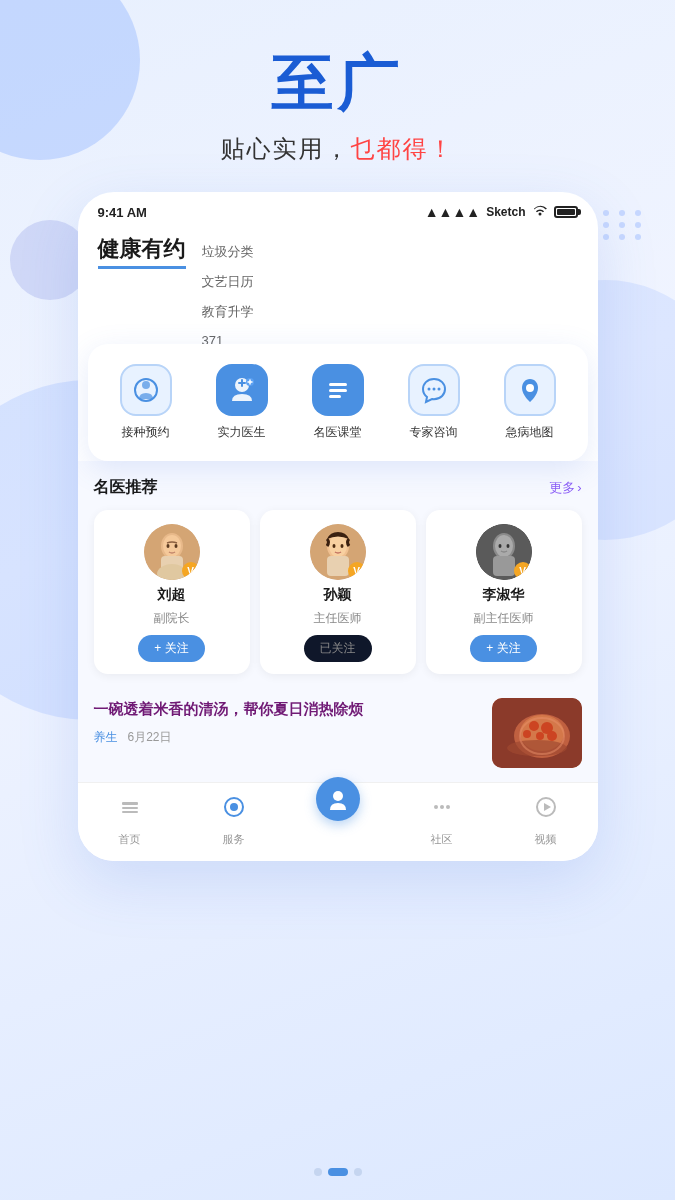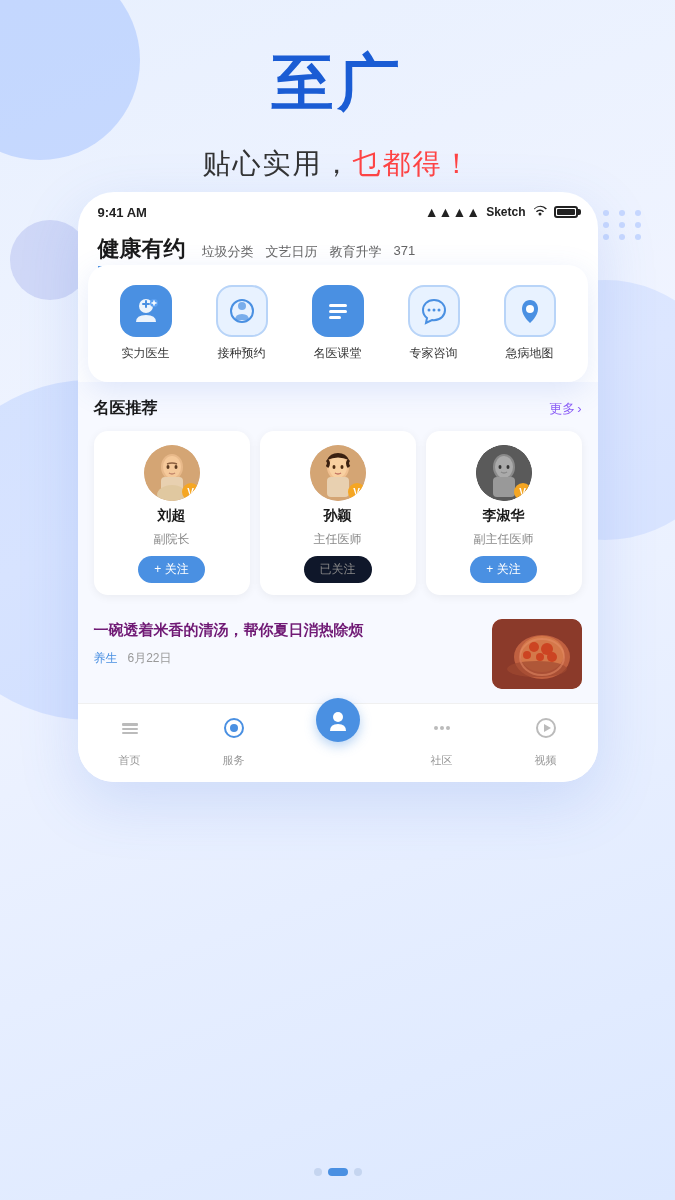--- a/index.html
+++ b/index.html
@@ -73,22 +73,22 @@
       padding-top: 49px;
     }
     .main-title {
       font-size: 62px;
       font-weight: 800;
       color: #1a5cd4;
       letter-spacing: 4px;
       line-height: 1.1;
     }
     .sub-title {
-      margin-top: 28px;
-      font-size: 28px;
+      margin-top: 16px;
+      font-size: 24px;
       font-weight: 500;
       color: #333;
       letter-spacing: 2px;
     }
     .sub-title .highlight {
       color: #ff4444;
     }
 
     
     .phone-container {
@@ -168,20 +168,21 @@
       color: #1a1a1a;
       border-bottom: 3px solid #4a90e2;
       padding-bottom: 2px;
     }
     .app-tabs {
       display: flex;
       gap: 12px;
       font-size: 13px;
       color: #666;
       overflow: hidden;
+      flex-direction: column;
     }
     .app-tab { white-space: nowrap; }
 
     
     .services-card {
       background: #fff;
       border-radius: 20px;
       box-shadow: 0 8px 30px rgba(80, 120, 220, 0.15);
       margin: -10px 10px 0;
       padding: 20px 10px;
@@ -486,41 +487,41 @@
       <div class="app-tabs">
         <span class="app-tab">垃圾分类</span>
         <span class="app-tab">文艺日历</span>
         <span class="app-tab">教育升学</span>
         <span class="app-tab">371</span>
       </div>
     </div>
 
     <div class="services-card">
       <div class="service-item">
+        <div class="service-icon vaccine-icon">
+          <svg width="30" height="30" viewBox="0 0 30 30">
+            <circle cx="15" cy="15" r="11" fill="none" stroke="#4a90e2" stroke-width="2"></circle>
+            <circle cx="15" cy="10" r="4" fill="#4a90e2" opacity="0.7"></circle>
+            <path d="M8 24 Q8 18 15 18 Q22 18 22 24" fill="#4a90e2" opacity="0.7"></path>
+          </svg>
+        </div>
+        <span class="service-label">接种预约</span>
+      </div>
+
+      <div class="service-item">
         <div class="service-icon doctor-icon">
           <svg width="30" height="30" viewBox="0 0 30 30">
             <circle cx="15" cy="10" r="7" fill="white" opacity="0.9"></circle>
             <path d="M5 26 Q5 19 15 19 Q25 19 25 26" fill="white" opacity="0.9"></path>
             <path d="M12 8 L18 8 M15 5 L15 11" stroke="#4a90e2" stroke-width="2" stroke-linecap="round"></path>
             <circle cx="23" cy="7" r="4" fill="#5ba0f2"></circle>
             <path d="M21 7 L25 7 M23 5 L23 9" stroke="white" stroke-width="1.5" stroke-linecap="round"></path>
           </svg>
         </div>
         <span class="service-label">实力医生</span>
-      </div>
-
-      <div class="service-item">
-        <div class="service-icon vaccine-icon">
-          <svg width="30" height="30" viewBox="0 0 30 30">
-            <circle cx="15" cy="15" r="11" fill="none" stroke="#4a90e2" stroke-width="2"></circle>
-            <circle cx="15" cy="10" r="4" fill="#4a90e2" opacity="0.7"></circle>
-            <path d="M8 24 Q8 18 15 18 Q22 18 22 24" fill="#4a90e2" opacity="0.7"></path>
-          </svg>
-        </div>
-        <span class="service-label">接种预约</span>
       </div>
 
       <div class="service-item">
         <div class="service-icon class-icon">
           <svg width="30" height="30" viewBox="0 0 30 30">
             <rect x="6" y="8" width="18" height="3" rx="1.5" fill="white"></rect>
             <rect x="6" y="14" width="18" height="3" rx="1.5" fill="white"></rect>
             <rect x="6" y="20" width="12" height="3" rx="1.5" fill="white"></rect>
           </svg>
         </div>

